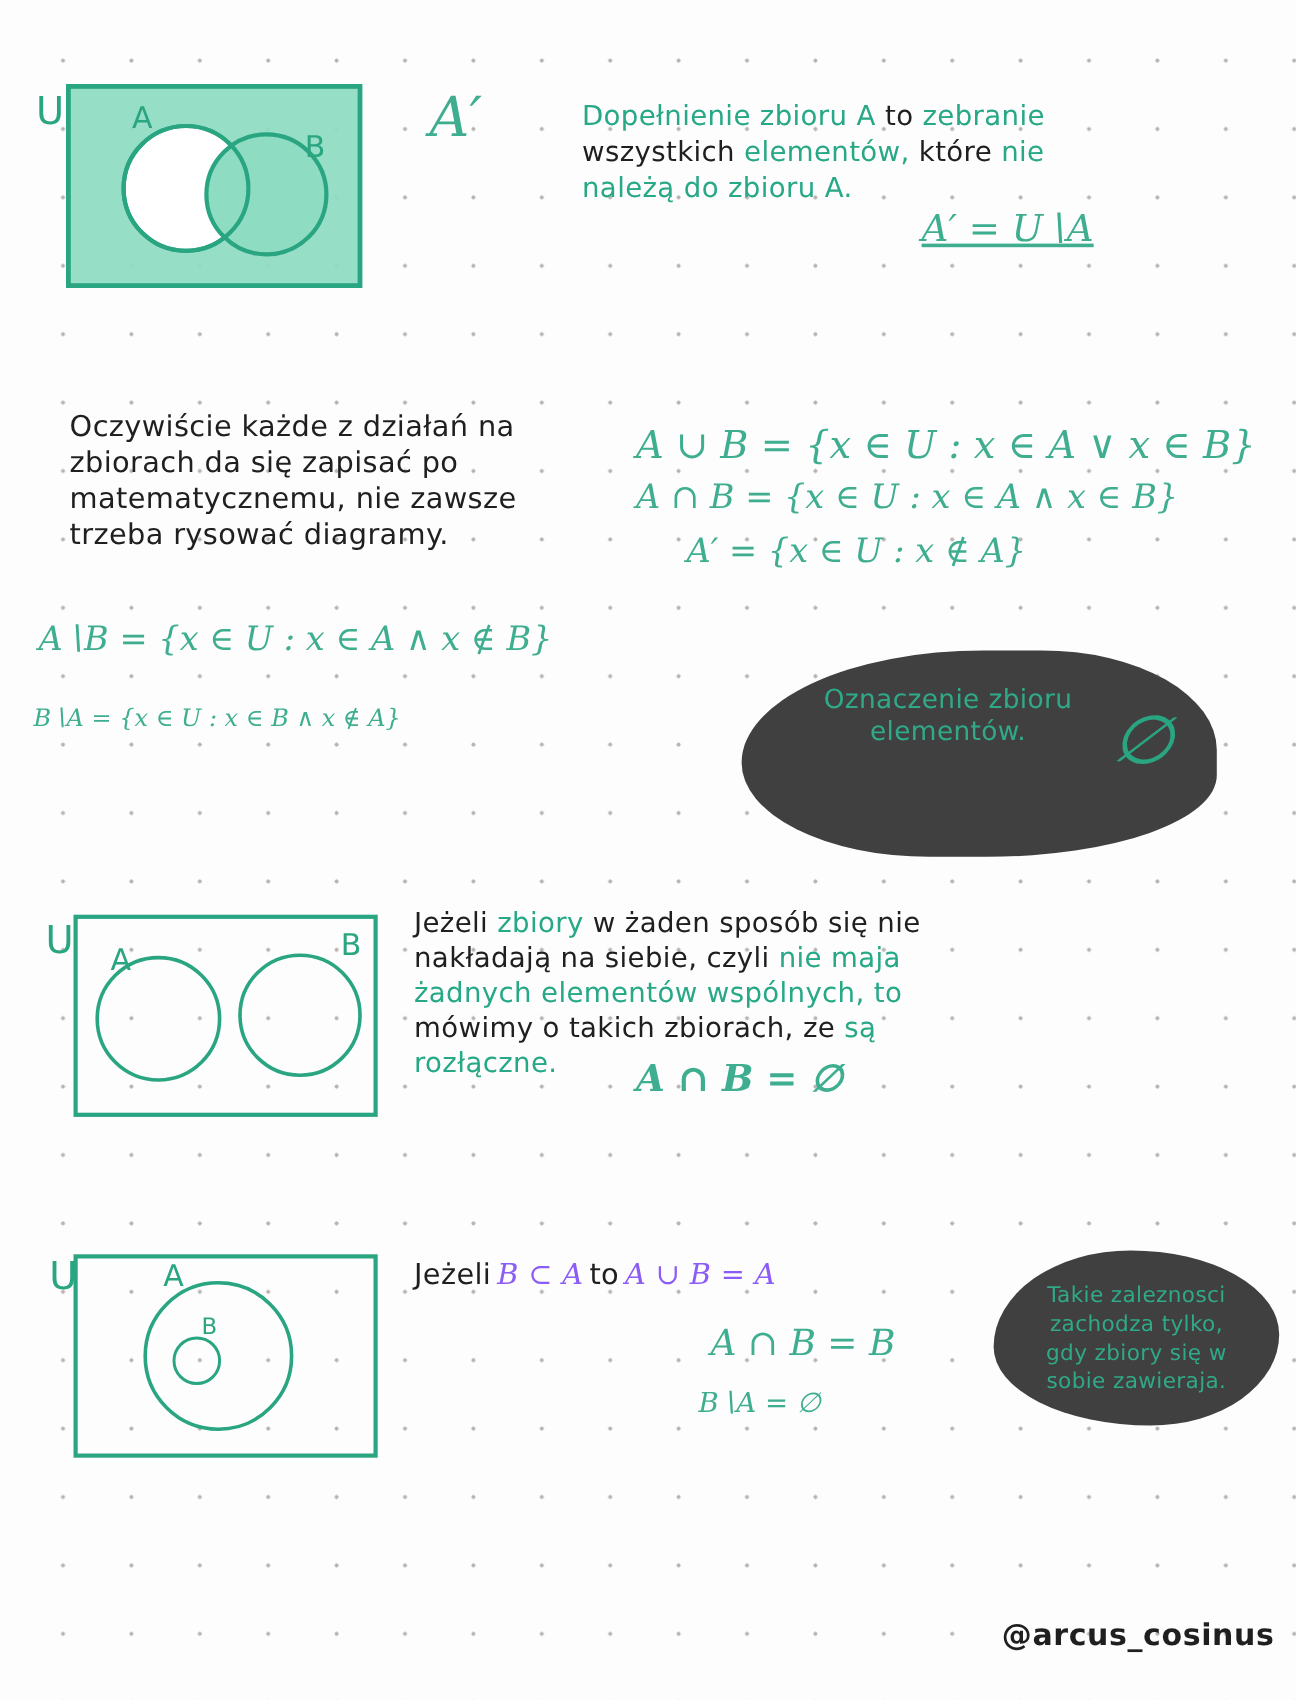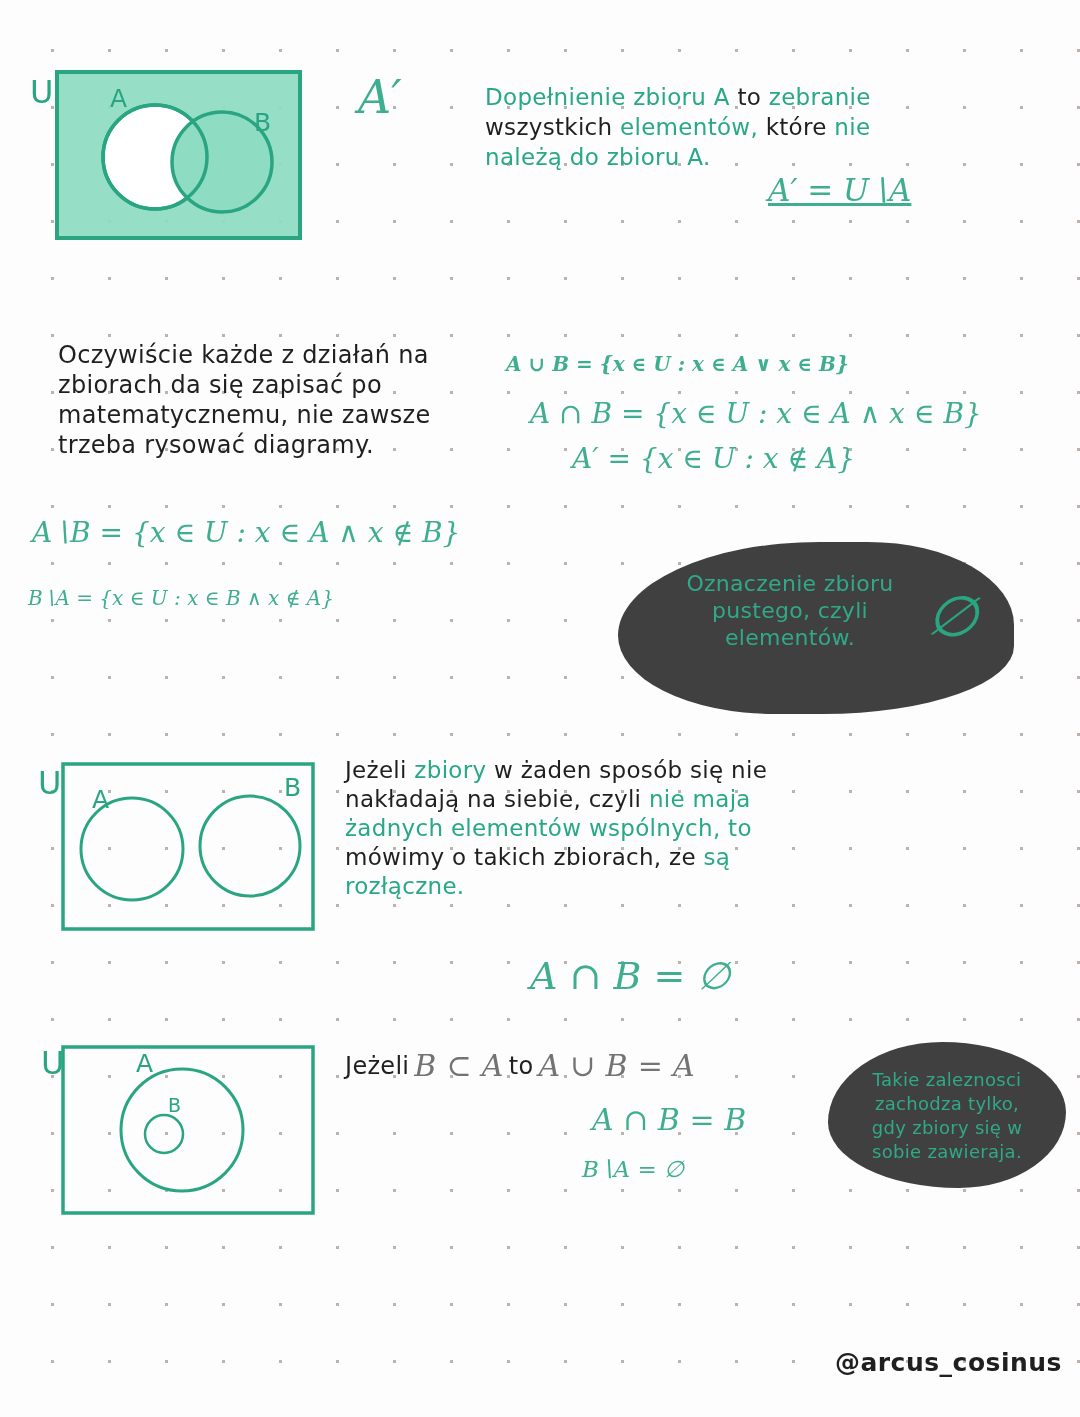--- a/index.html
+++ b/index.html
@@ -12,21 +12,21 @@
     background-position:24px 22px;
     position:relative;overflow:hidden;
     color:#1f1f1f;
   }
   .abs{position:absolute;}
   .hw{font-family:"DejaVu Sans",sans-serif;letter-spacing:.3px;font-weight:500;}
   .math{font-family:"DejaVu Serif",serif;font-style:italic;color:#3fae90;}
   .para{font-size:23px;line-height:30px;}
   .seg-ink{color:#1f1f1f;}
   .seg-teal{color:#27a886;}
-  .seg-math{font-family:"DejaVu Serif",serif;font-style:italic;color:#737373;font-size:30px;padding:0 5px;}
+  .seg-math{font-family:"DejaVu Serif",serif;font-style:italic;color:#8b5cf6;font-size:24px;padding:0 5px;}
   .formula{white-space:nowrap;}
   .blob{background:#404040;}
   .blob1{border-radius:58% 42% 55% 45% / 62% 55% 45% 52%;}
   .blob2{border-radius:48% 52% 45% 55% / 55% 48% 52% 45%;}
   .blob-text{color:#2fa987;text-align:center;}
   svg text.lbl{font-family:"DejaVu Sans",sans-serif;fill:#2aa581;font-weight:500;}
   .sig{font-weight:bold;letter-spacing:.5px;margin-left:28px;}
 </style>
 </head>
 <body>
@@ -45,47 +45,46 @@
 
 <div class="abs hw para" style="left:485px;top:82px;width:452px;"><span class="seg-teal">Dopełnienie zbioru A </span><span class="seg-ink">to </span><span class="seg-teal">zebranie </span><span class="seg-ink">wszystkich </span><span class="seg-teal">elementów, </span><span class="seg-ink">które </span><span class="seg-teal">nie należą do zbioru A.</span></div>
 
 <div class="abs math formula" style="left:768px;top:172px;font-size:31px;text-decoration:underline;">A′ = U∖A</div>
 
 <div class="abs hw para" style="left:58px;top:340px;width:430px;font-size:24px;white-space:pre-line;">Oczywiście każde z działań na
 zbiorach da się zapisać po
 matematycznemu, nie zawsze
 trzeba rysować diagramy.</div>
 
-<div class="abs math formula" style="left:506px;top:352px;font-size:20px;font-weight:bold;">A ∪ B = {x ∈ U : x ∈ A ∨ x ∈ B}</div>
+<div class="abs math formula" style="left:530px;top:352px;font-size:32px;">A ∪ B = {x ∈ U : x ∈ A ∨ x ∈ B}</div>
 <div class="abs math formula" style="left:530px;top:397px;font-size:28px;">A ∩ B = {x ∈ U : x ∈ A ∧ x ∈ B}</div>
 <div class="abs math formula" style="left:572px;top:442px;font-size:28px;">A′ = {x ∈ U : x ∉ A}</div>
 <div class="abs math formula" style="left:32px;top:516px;font-size:28px;">A∖B = {x ∈ U : x ∈ A ∧ x ∉ B}</div>
 <div class="abs math formula" style="left:28px;top:586px;font-size:20px;">B∖A = {x ∈ U : x ∈ B ∧ x ∉ A}</div>
 
 <div class="abs blob blob1" style="left:618px;top:542px;width:396px;height:172px;">
   <div class="abs hw blob-text" style="left:22px;top:28px;width:300px;font-size:22px;line-height:27px;">
       <div>Oznaczenie zbioru</div>
-      <div>pustego, czyli</div>
       <div>elementów.</div>
     </div>
   <div class="abs math" style="right:36px;top:40px;font-size:58px;color:#2aa581;transform:rotate(6deg);">∅</div>
 </div>
 
 <svg class="abs" style="left:28px;top:752px;" width="296" height="188" viewBox="0 0 296 188">
   <rect x="35" y="12" width="250" height="165" fill="none" stroke="#2aa581" stroke-width="3.5"></rect>
   <circle cx="104" cy="97" r="51" fill="none" stroke="#2aa581" stroke-width="3"></circle>
   <circle cx="222" cy="94" r="50" fill="none" stroke="#2aa581" stroke-width="3"></circle>
   <text class="lbl" x="10" y="42" font-size="32">U</text>
   <text class="lbl" x="64" y="56" font-size="25">A</text>
   <text class="lbl" x="256" y="44" font-size="25">B</text>
 </svg>
 
 <div class="abs hw para" style="left:345px;top:756px;width:508px;line-height:29px;"><span class="seg-ink">Jeżeli </span><span class="seg-teal">zbiory </span><span class="seg-ink">w żaden sposób się nie nakładają na siebie, czyli </span><span class="seg-teal">nie maja żadnych elementów wspólnych, to </span><span class="seg-ink">mówimy o takich zbiorach, ze </span><span class="seg-teal">są rozłączne.</span></div>
 
-<div class="abs math formula" style="left:530px;top:954px;font-size:38px;">A ∩ B = ∅</div>
+<div class="abs math formula" style="left:530px;top:880px;font-size:31px;font-weight:bold;">A ∩ B = ∅</div>
 
 <svg class="abs" style="left:28px;top:1038px;" width="296" height="182" viewBox="0 0 296 182">
   <rect x="35" y="9" width="250" height="166" fill="none" stroke="#2aa581" stroke-width="3.5"></rect>
   <circle cx="154" cy="92" r="61" fill="none" stroke="#2aa581" stroke-width="3"></circle>
   <circle cx="136" cy="96" r="19" fill="none" stroke="#2aa581" stroke-width="2.5"></circle>
   <text class="lbl" x="13" y="36" font-size="32">U</text>
   <text class="lbl" x="108" y="34" font-size="25">A</text>
   <text class="lbl" x="140" y="74" font-size="19">B</text>
 </svg>
 

